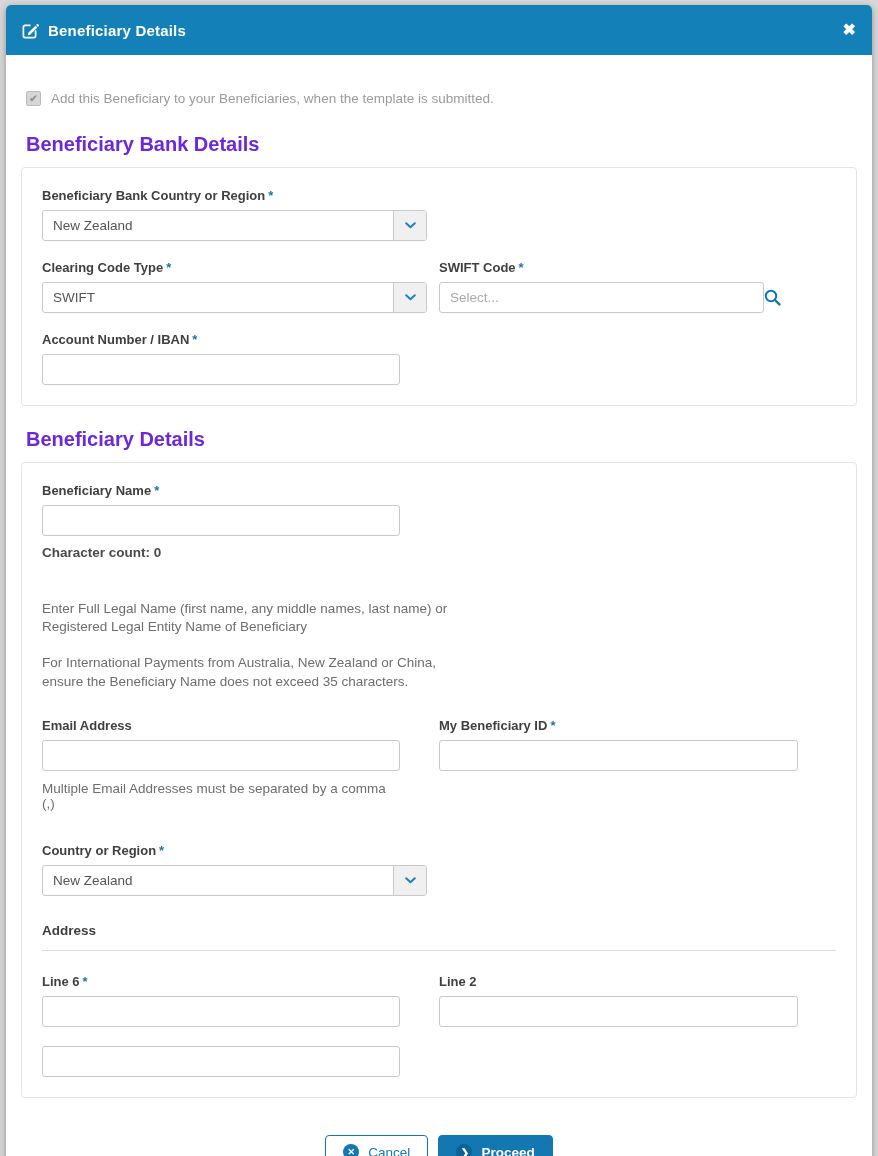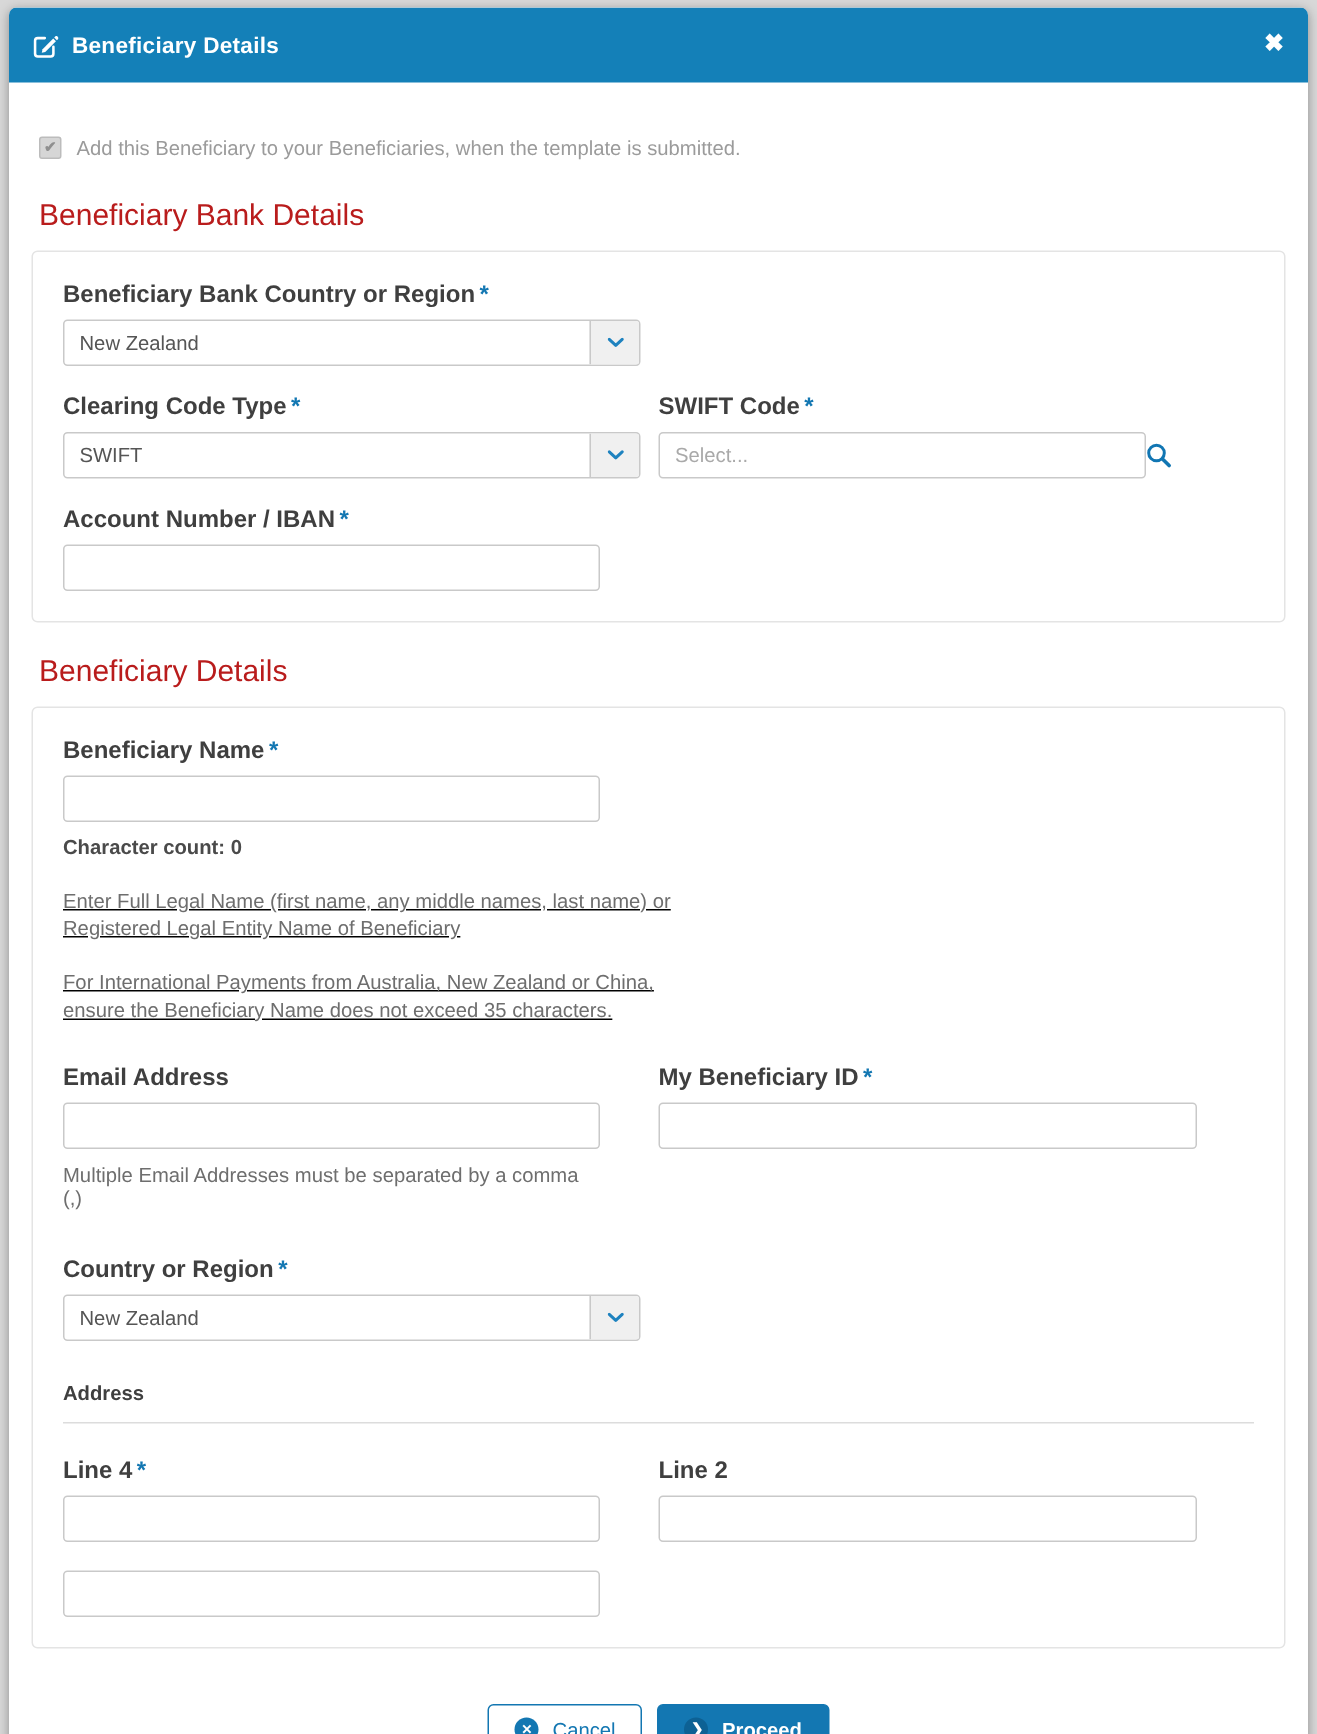--- a/index.html
+++ b/index.html
@@ -50,36 +50,36 @@
     margin-right:10px;
     color:#8f8f8f;
     font-size:10px;
     line-height:13px;
     text-align:center;
     font-weight:bold;
     flex:0 0 auto;
   }
   h2.section-heading {
     font-size:20px;
-    font-weight:400;
-    color:#b91c1c;
+    font-weight:700;
+    color:#6d28d9;
     margin:27px 0 11px 5px;
   }
   .panel {
     border:1px solid #e4e4e4;
     border-radius:4px;
     padding:20px;
     background:#fff;
   }
   .panel + h2.section-heading { margin-top:22px; }
   .field { margin-bottom:19px; }
   .field:last-child { margin-bottom:0; }
   .lbl {
     display:block;
-    font-size:16px;
+    font-size:13px;
     font-weight:bold;
     color:#3f3f3f;
     margin-bottom:7px;
   }
   .req { color:#1377b2; margin-left:3px; font-weight:bold; }
   .inp {
     height:31px;
     border:1px solid #c9c9c9;
     border-radius:3px;
     box-sizing:border-box;
@@ -135,21 +135,21 @@
     line-height:1.35;
     max-width:435px;
     margin:0;
   }
   .char-count {
     font-size:13.5px;
     font-weight:bold;
     color:#4a4a4a;
     margin:9px 0 0;
   }
-  .help-block { margin:20px 0 27px;text-decoration:underline; }
+  .help-block { margin:40px 0 27px; }
   .help-block .hint + .hint { margin-top:18px; }
   .email-note { font-size:13.5px; color:#6e6e6e; margin-top:10px; }
   .address-heading {
     font-size:13.5px;
     font-weight:bold;
     color:#3f3f3f;
     margin:27px 0 0;
   }
   .divider {
     border:none;
@@ -325,21 +325,21 @@
           </span>
         </div>
       </div>
 
       <p class="address-heading">Address</p>
       <hr class="divider">
 
       <div class="grid2" style="margin-bottom:19px;">
         <div>
           <span class="lbl">
-            <span>Line 4</span><span class="req">*</span>
+            <span>Line 6</span><span class="req">*</span>
           </span>
           <input class="inp w-left" type="text" style="">
         </div>
         <div>
           <span class="lbl">Line 2</span>
           <input class="inp w-right" type="text" style="">
         </div>
       </div>
 
       <div>

